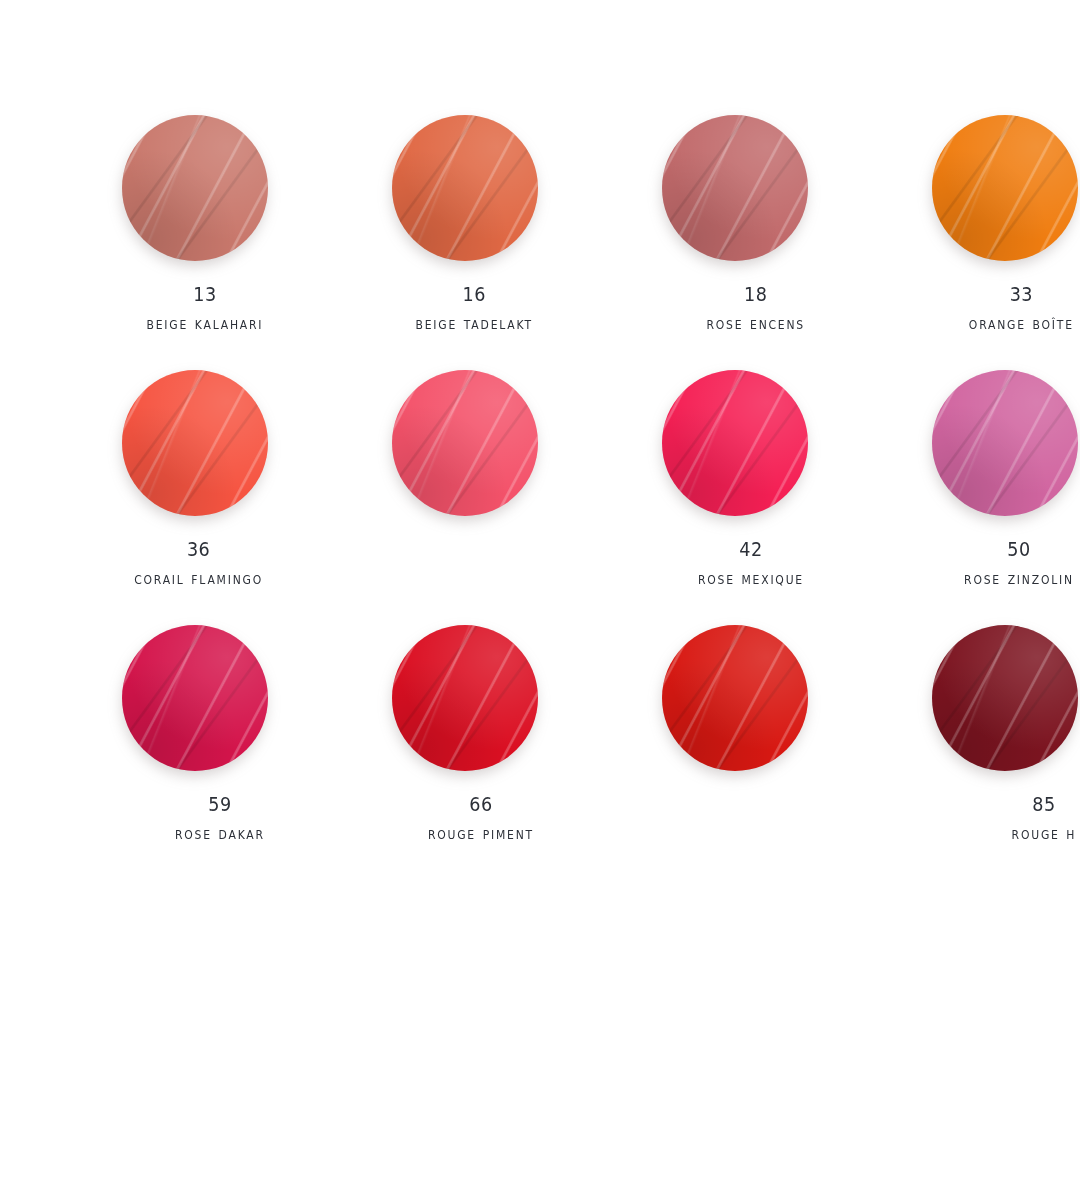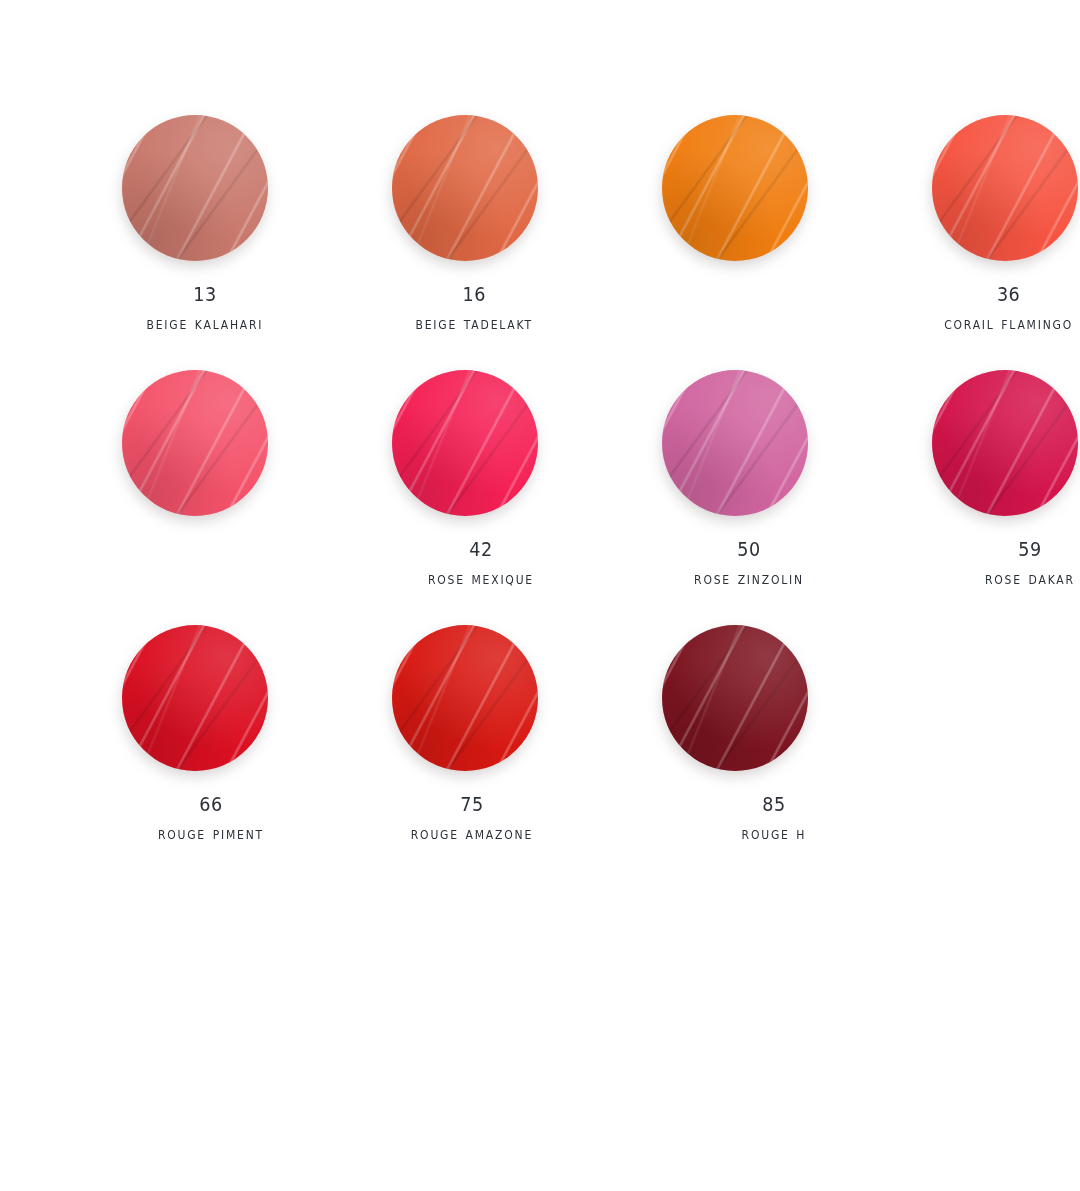--- a/index.html
+++ b/index.html
@@ -178,26 +178,45 @@
         </div>
       </div>
       <div class="shade-caption">
         <span class="shade-number">16</span>
         <span class="shade-name">Beige Tadelakt</span>
       </div>
     </div>
     <div class="shade-cell">
       <div class="swatch-wrap">
         <div class="swatch-shadow"></div>
+        <div class="swatch" title="Rose Encens" style="background: rgb(193, 106, 107);">
+          <div class="streaks-a"></div>
+          <div class="streaks-b"></div>
+          <div class="streaks-c"></div>
+          <div class="sheen"></div>
+        </div>
+      </div>
+      <div class="shade-caption">
+        <span class="shade-number">18</span>
+        <span class="shade-name">Rose Encens</span>
+      </div>
+    </div>
+    <div class="shade-cell">
+      <div class="swatch-wrap">
+        <div class="swatch-shadow"></div>
         <div class="swatch" title="Orange Boîte" style="background: rgb(240, 125, 16);">
           <div class="streaks-a"></div>
           <div class="streaks-b"></div>
           <div class="streaks-c"></div>
           <div class="sheen"></div>
         </div>
+      </div>
+      <div class="shade-caption">
+        <span class="shade-number">33</span>
+        <span class="shade-name">Orange Boîte</span>
       </div>
     </div>
     <div class="shade-cell">
       <div class="swatch-wrap">
         <div class="swatch-shadow"></div>
         <div class="swatch" title="Corail Flamingo" style="background: rgb(246, 84, 65);">
           <div class="streaks-a"></div>
           <div class="streaks-b"></div>
           <div class="streaks-c"></div>
           <div class="sheen"></div>
@@ -282,24 +301,20 @@
     <div class="shade-cell">
       <div class="swatch-wrap">
         <div class="swatch-shadow"></div>
         <div class="swatch" title="Rouge Amazone" style="background: rgb(216, 24, 18);">
           <div class="streaks-a"></div>
           <div class="streaks-b"></div>
           <div class="streaks-c"></div>
           <div class="sheen"></div>
         </div>
       </div>
-      <div class="shade-caption">
-        <span class="shade-number">75</span>
-        <span class="shade-name">Rouge Amazone</span>
-      </div>
     </div>
     <div class="shade-cell">
       <div class="swatch-wrap">
         <div class="swatch-shadow"></div>
         <div class="swatch" title="Rouge H" style="background: rgb(124, 20, 32);">
           <div class="streaks-a"></div>
           <div class="streaks-b"></div>
           <div class="streaks-c"></div>
           <div class="sheen"></div>
         </div>

